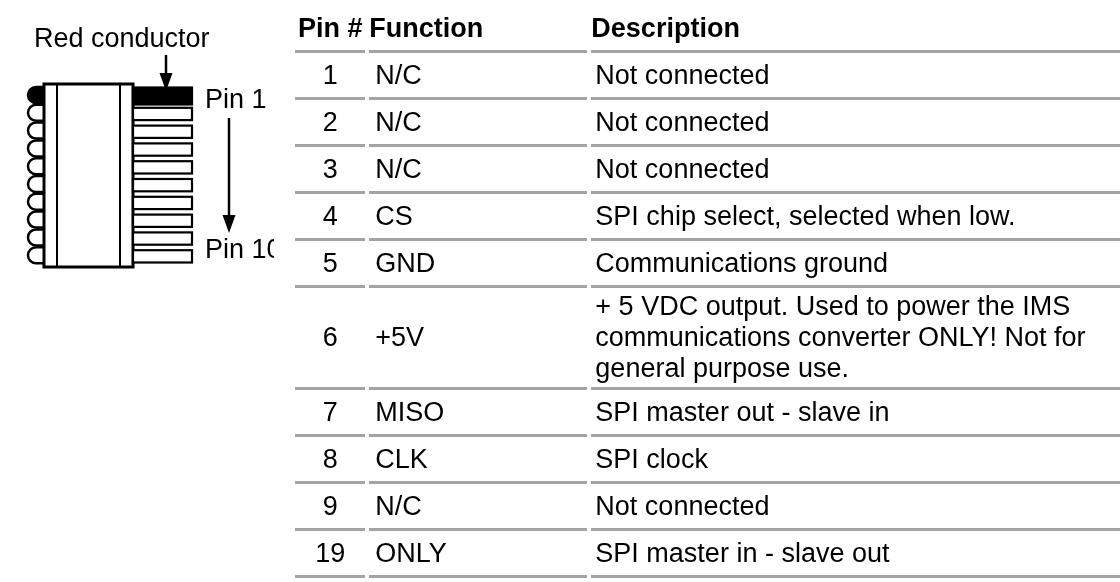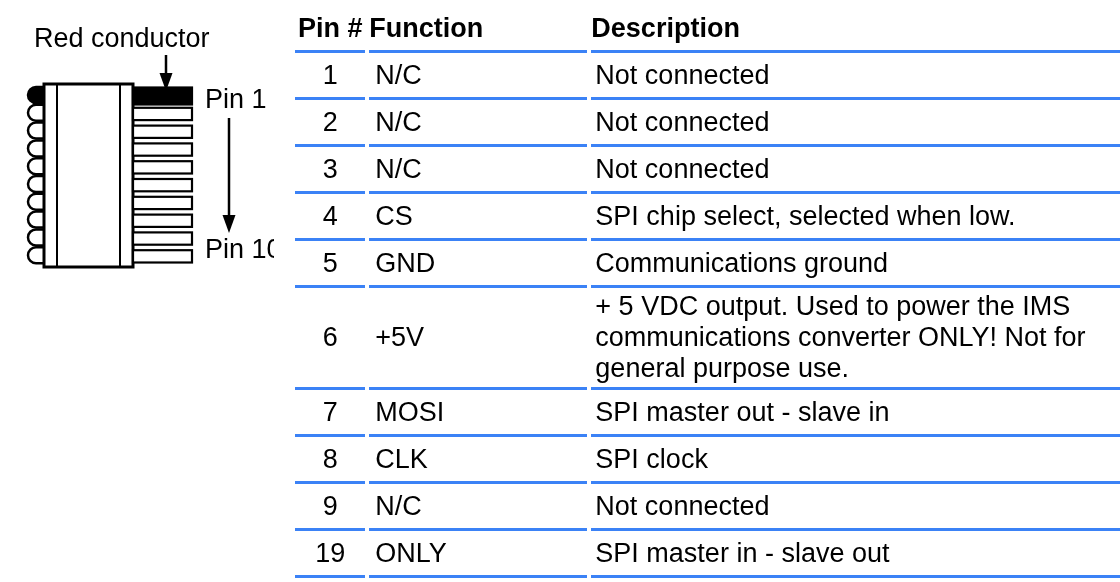--- a/index.html
+++ b/index.html
@@ -39,21 +39,21 @@
     border-spacing: 4px 0;      
     table-layout: fixed;
     width: 863px;               
     font-size: 27px;
     line-height: 31px;
   }
   .pin-table col.c1 { width: 70px; }
   .pin-table col.c2 { width: 217px; }
   .pin-table col.c3 { width: 556px; }
   .pin-table th, .pin-table td {
-    border-bottom: 3px solid #3b82f6;
+    border-bottom: 3px solid #a3a3a3;
     padding: 0;
     text-align: left;
     font-weight: normal;
     margin-top: 16px;
   }
   .pin-table thead th {
     height: 44px;
     vertical-align: bottom;
     padding-bottom: 6px;
     font-weight: bold;
@@ -169,21 +169,21 @@
       <td class="cell-func">GND</td>
       <td class="cell-desc">Communications ground</td>
     </tr>
         <tr>
       <td class="cell-pin">6</td>
       <td class="cell-func">+5V</td>
       <td class="cell-desc">+ 5 VDC output. Used to power the IMS communications converter ONLY! Not for general purpose use.</td>
     </tr>
         <tr>
       <td class="cell-pin">7</td>
-      <td class="cell-func">MOSI</td>
+      <td class="cell-func">MISO</td>
       <td class="cell-desc">SPI master out - slave in</td>
     </tr>
         <tr>
       <td class="cell-pin">8</td>
       <td class="cell-func">CLK</td>
       <td class="cell-desc">SPI clock</td>
     </tr>
         <tr>
       <td class="cell-pin">9</td>
       <td class="cell-func">N/C</td>

